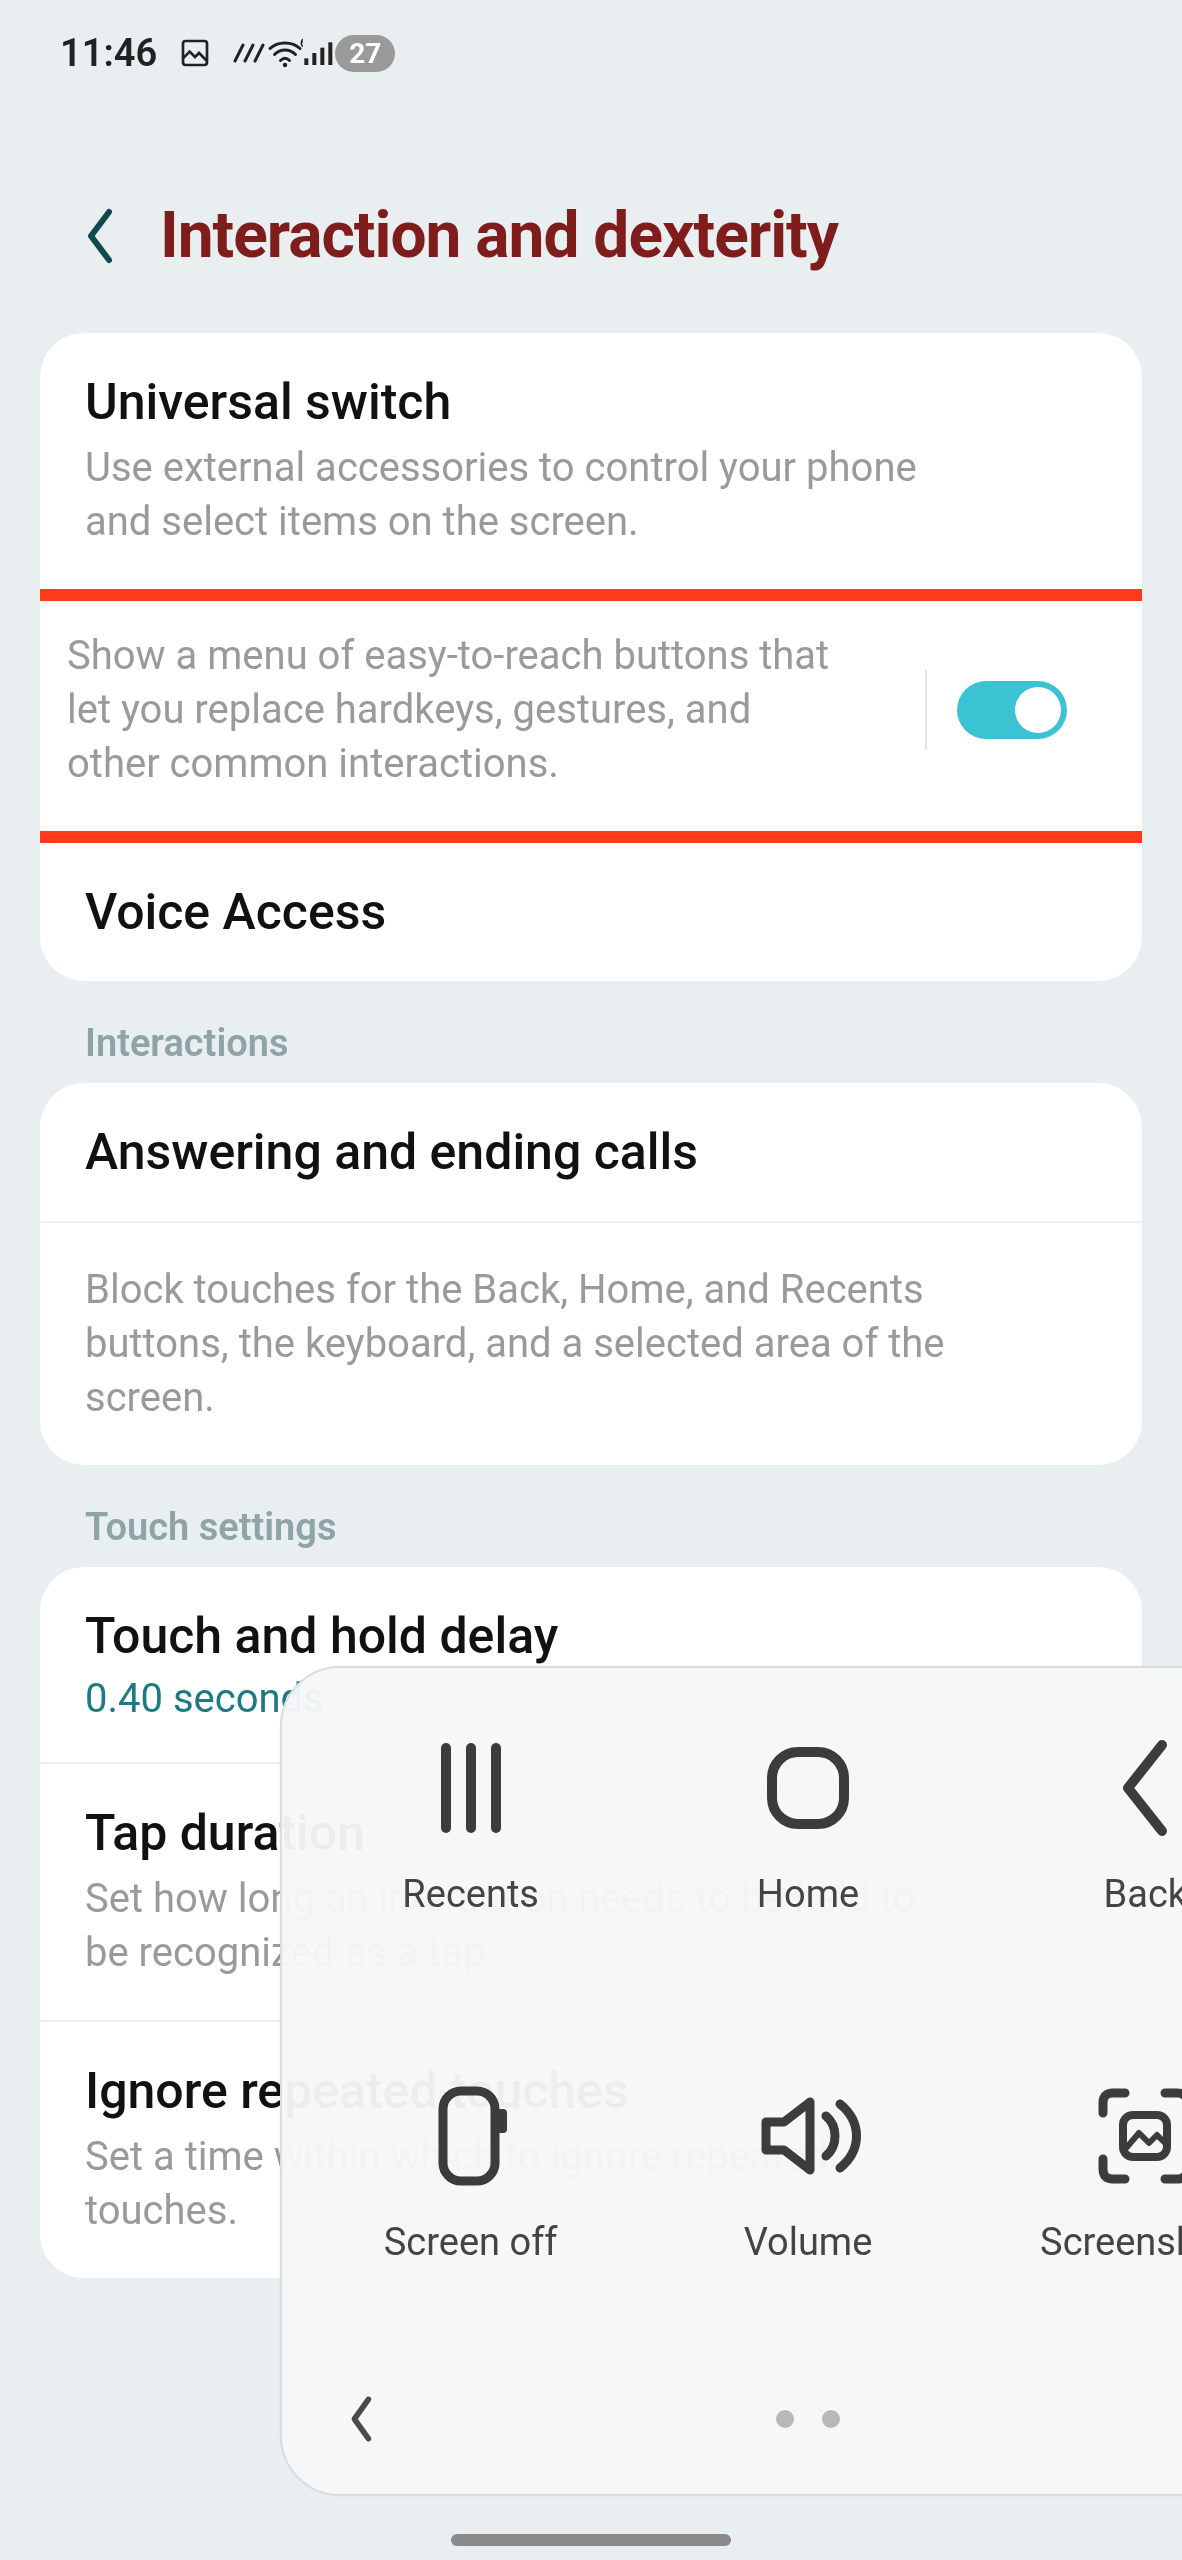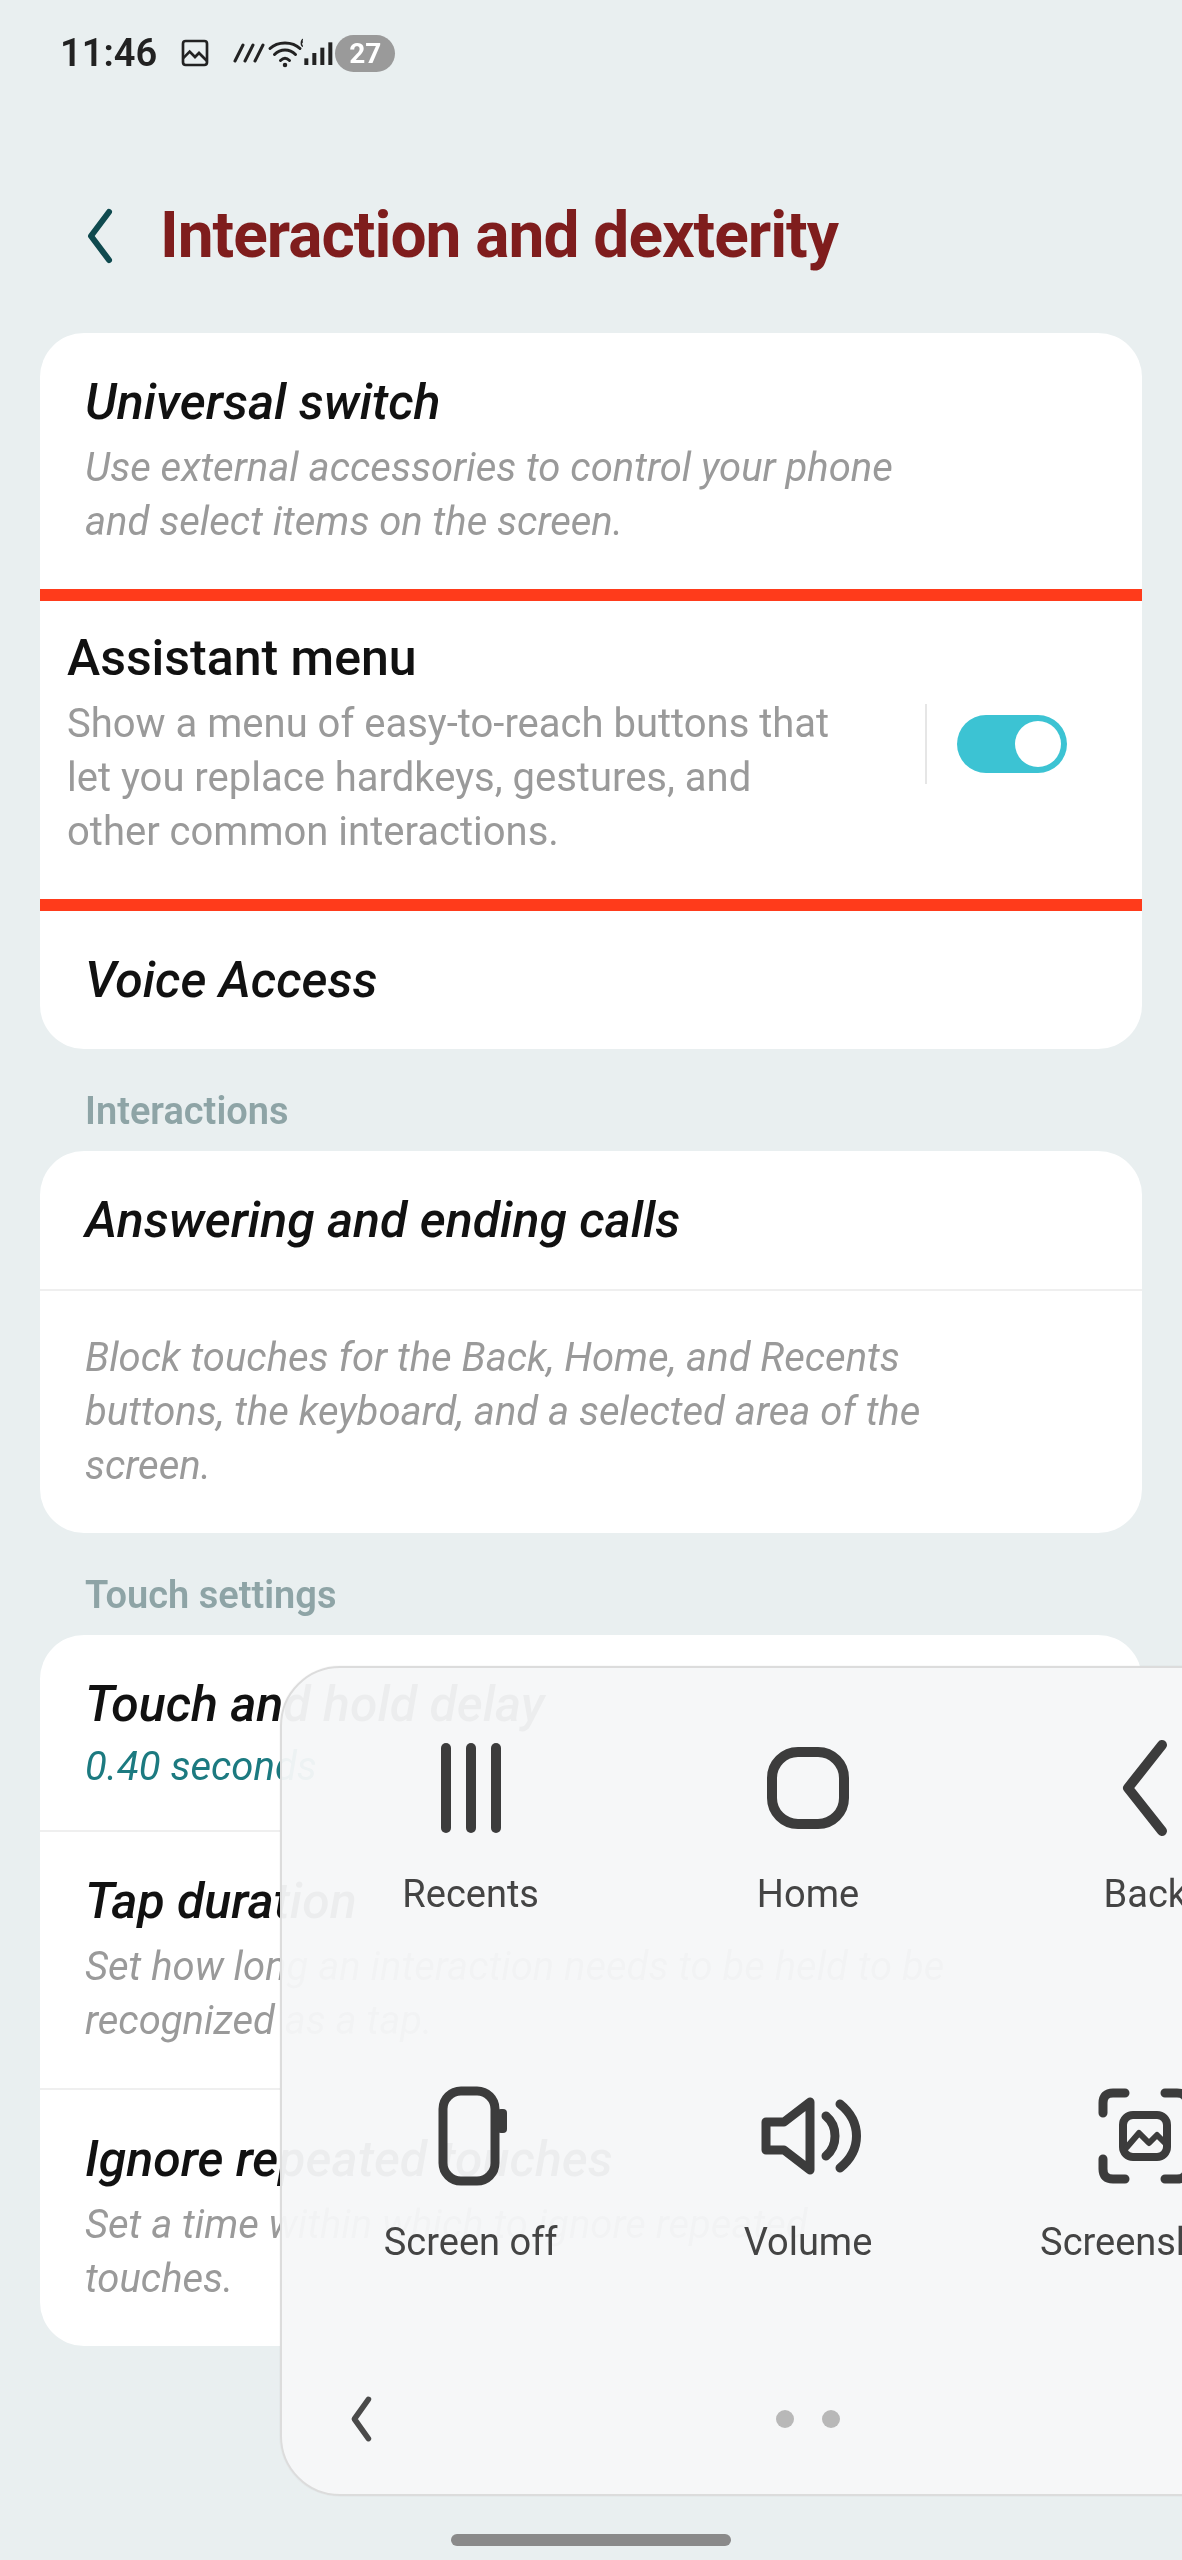--- a/index.html
+++ b/index.html
@@ -53,21 +53,20 @@
   .card {
     background: #fff;
     border-radius: 44px;
     margin: 0 40px 40px 40px;
     padding: 0;
     overflow: hidden;
   }
   .row {
     padding: 40px 45px;
     position: relative;
-    font-style: italic;
   }
   .row + .row { border-top: 2px solid #efefef; margin: 0 0; }
   .row-title {
     font-size: 50px;
     font-weight: 500;
     color: #111;
     margin-bottom: 10px;
   }
   .row-desc {
     font-size: 40px;
@@ -227,21 +226,20 @@
 </div>
 
 <div class="card">
   <div class="row">
     <div class="row-title">Universal switch</div>
     <div class="row-desc">Use external accessories to control your phone and select items on the screen.</div>
   </div>
 
   <div class="hl-box">
     <div style="position:relative;">
-      <div class="row-title">Assistant menu</div>
       <div class="row-desc" style="max-width:780px">Show a menu of easy-to-reach buttons that let you replace hardkeys, gestures, and other common interactions.</div>
       <div class="toggle-wrap">
         <div class="toggle-divider"></div>
         <div class="toggle"></div>
       </div>
     </div>
   </div>
 
   <div class="row">
     <div class="row-title" style="margin-bottom:0">Voice Access</div>

